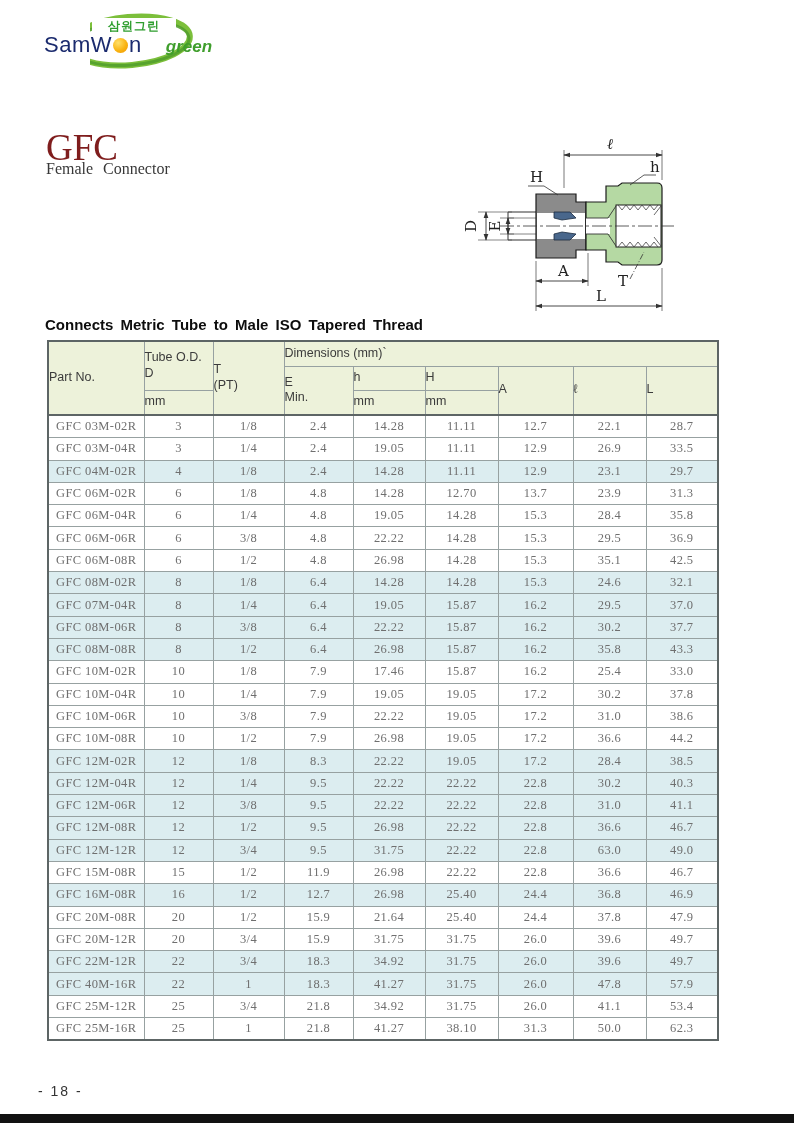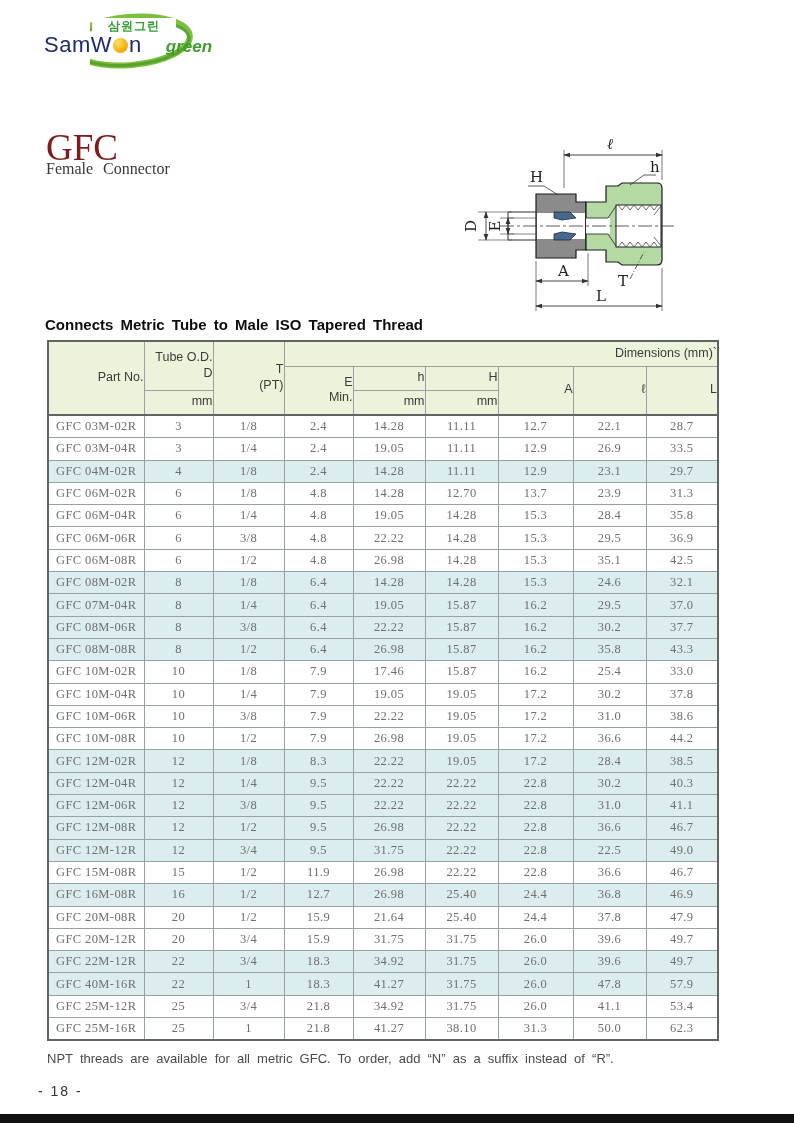--- a/index.html
+++ b/index.html
@@ -51,21 +51,21 @@
     font-size:15px; font-weight:bold; color:#0d0d0d; word-spacing:3px;
   }
   .spec-table {
     position:absolute; left:47px; top:340px; width:670px;
     border-collapse:collapse; table-layout:fixed;
     border:2px solid #5d6565;
   }
   .spec-table th, .spec-table td { border:1px solid #97a1a1; padding:0; }
   .spec-table thead th {
     background:#edf2da; font-weight:normal; color:#3b3b3b;
-    font-size:12.5px; line-height:1.25; text-align:right;
+    font-size:12.5px; line-height:1.25; text-align:left;
     font-family:"Liberation Sans", sans-serif;
   }
   .spec-table thead { border-bottom:2px solid #5d6565; }
   .hrow1 { height:25px; } .hrow2 { height:24px; } .hrow3 { height:25px; }
   .spec-table tbody td {
     font-family:"Liberation Serif", serif; font-size:12.5px; color:#6f6f6f;
     text-align:center; height:21.3px; letter-spacing:0.4px;
   }
   .spec-table tbody tr.shaded td { background:#dcedf0; }
   
@@ -425,21 +425,21 @@
           <td>46.7</td>
         </tr>
         <tr class="shaded">
           <td>GFC 12M-12R</td>
           <td>12</td>
           <td>3/4</td>
           <td>9.5</td>
           <td>31.75</td>
           <td>22.22</td>
           <td>22.8</td>
-          <td>22.5</td>
+          <td>63.0</td>
           <td>49.0</td>
         </tr>
         <tr>
           <td>GFC 15M-08R</td>
           <td>15</td>
           <td>1/2</td>
           <td>11.9</td>
           <td>26.98</td>
           <td>22.22</td>
           <td>22.8</td>
@@ -519,17 +519,16 @@
           <td>21.8</td>
           <td>41.27</td>
           <td>38.10</td>
           <td>31.3</td>
           <td>50.0</td>
           <td>62.3</td>
         </tr>
       </tbody>
   </table>
 
-  <div class="footer-note">NPT threads are available for all metric GFC. To order, add “N” as a suffix instead of “R”.</div>
   <div class="page-number">- 18 -</div>
   <div class="bottom-bar"></div>
 
 </div>
 
 </body></html>

